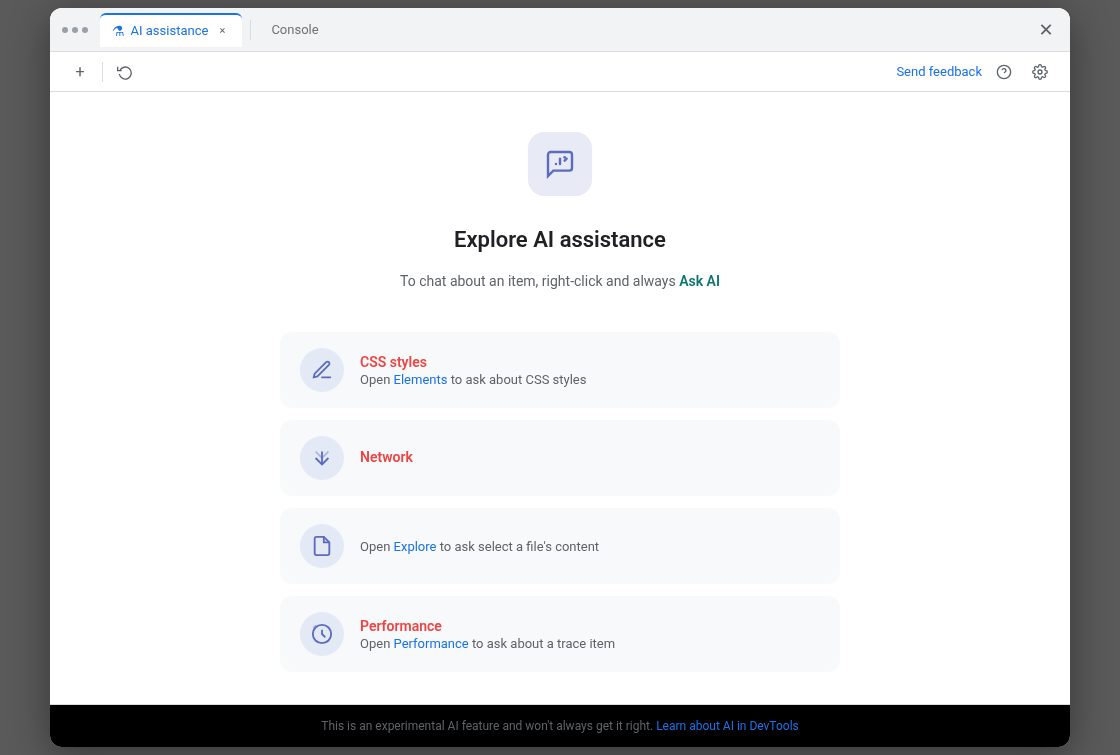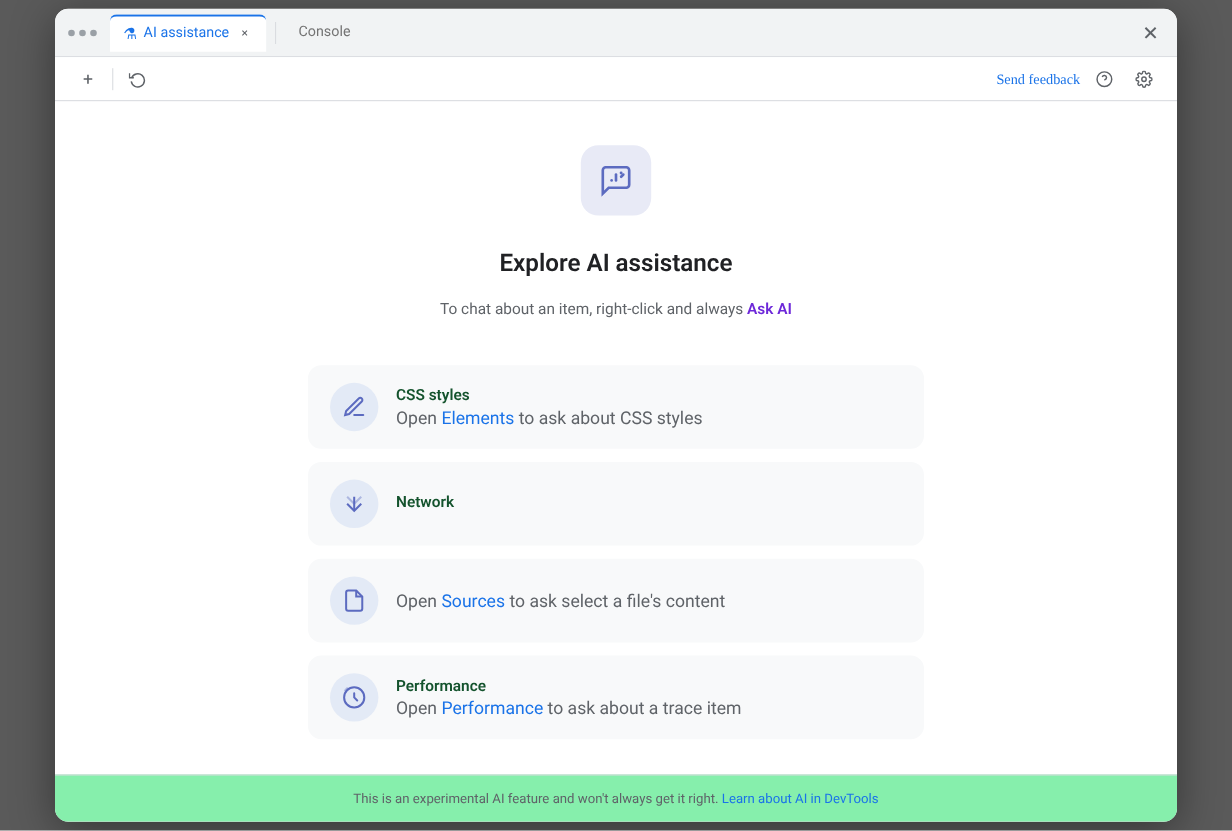--- a/index.html
+++ b/index.html
@@ -139,21 +139,20 @@
       width: 1px;
       height: 20px;
       background: #dadce0;
     }
 
     .toolbar-right {
       margin-left: auto;
       display: flex;
       align-items: center;
       gap: 8px;
-      font-family: Liberation Serif, serif;
     }
 
     .send-feedback-link {
       color: #1a73e8;
       font-size: 13px;
       text-decoration: none;
       cursor: pointer;
     }
 
     .toolbar-icon-btn {
@@ -202,21 +201,21 @@
       margin-bottom: 10px;
     }
 
     .main-subtitle {
       font-size: 14px;
       color: #5f6368;
       margin-bottom: 32px;
     }
 
     .main-subtitle strong {
-      color: #6d28d9;
+      color: #0f766e;
       font-weight: 600;
     }
 
     .cards-container {
       display: flex;
       flex-direction: column;
       gap: 12px;
       width: 100%;
       max-width: 560px;
       margin-bottom: 32px;
@@ -249,42 +248,42 @@
       color: #4a5568;
     }
 
     .card-text {
       flex: 1;
     }
 
     .card-title {
       font-size: 14px;
       font-weight: 600;
-      color: #14532d;
+      color: #ef4444;
       margin-bottom: 2px;
     }
 
     .card-desc {
-      font-size: 16px;
+      font-size: 13px;
       color: #5f6368;
     }
 
     .card-desc a {
       color: #1a73e8;
       text-decoration: none;
     }
 
     
     .footer {
       border-top: 1px solid #dadce0;
       padding: 14px 20px;
       text-align: center;
       font-size: 12px;
       color: #5f6368;
-      background: #86efac;
+      background: #000000;
     }
 
     .footer a {
       color: #1a73e8;
       text-decoration: none;
     }
   </style>
 </head>
 <body>
 
@@ -391,21 +390,21 @@
 
       <div class="card">
         <div class="card-icon-wrap">
           <svg viewBox="0 0 24 24" fill="none" stroke="#5c6bc0" stroke-width="2">
             <path d="M14 2H6a2 2 0 0 0-2 2v16a2 2 0 0 0 2 2h12a2 2 0 0 0 2-2V8z"></path>
             <polyline points="14 2 14 8 20 8"></polyline>
           </svg>
         </div>
         <div class="card-text">
           <div class="card-desc">
-            <span>Open </span><a href="#">Sources</a><span> to ask select a file's content</span>
+            <span>Open </span><a href="#">Explore</a><span> to ask select a file's content</span>
           </div>
         </div>
       </div>
 
       <div class="card">
         <div class="card-icon-wrap">
           <svg viewBox="0 0 24 24" fill="none" stroke="#5c6bc0" stroke-width="2">
             <circle cx="12" cy="12" r="10"></circle>
             <path d="M12 8v4l3 3" stroke-linecap="round"></path>
             <path d="M5 3 L3 5" stroke-linecap="round" opacity="0.4"></path>

